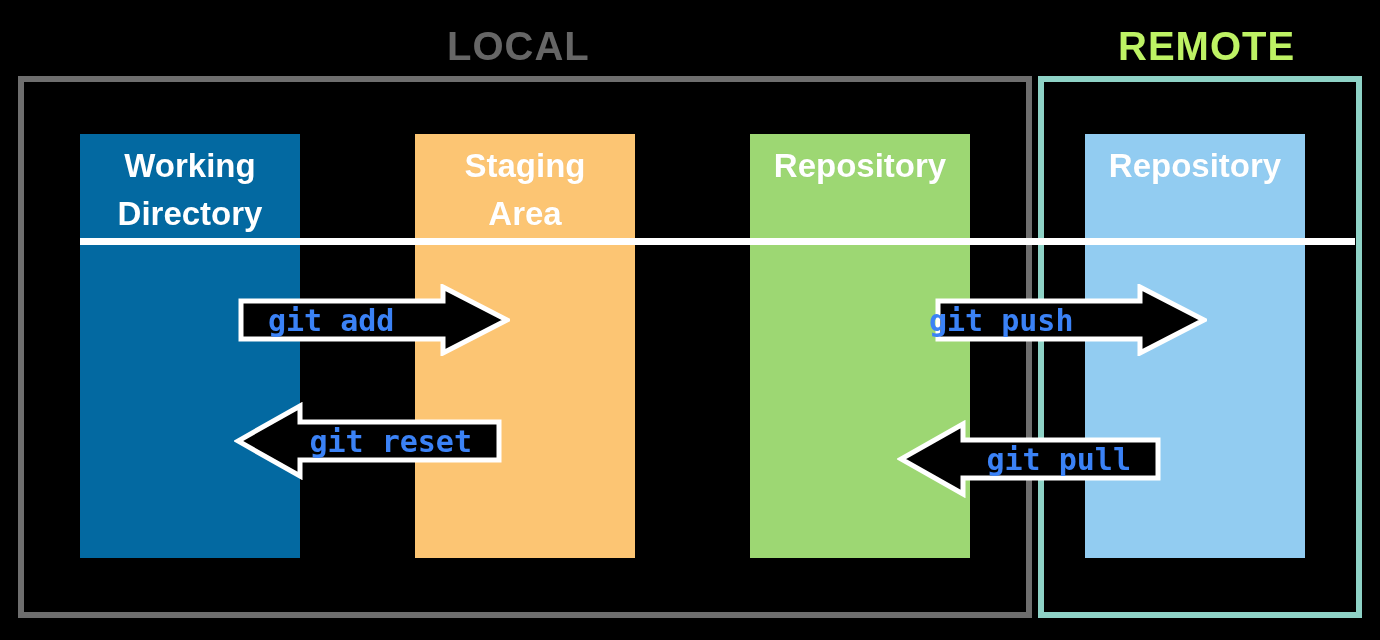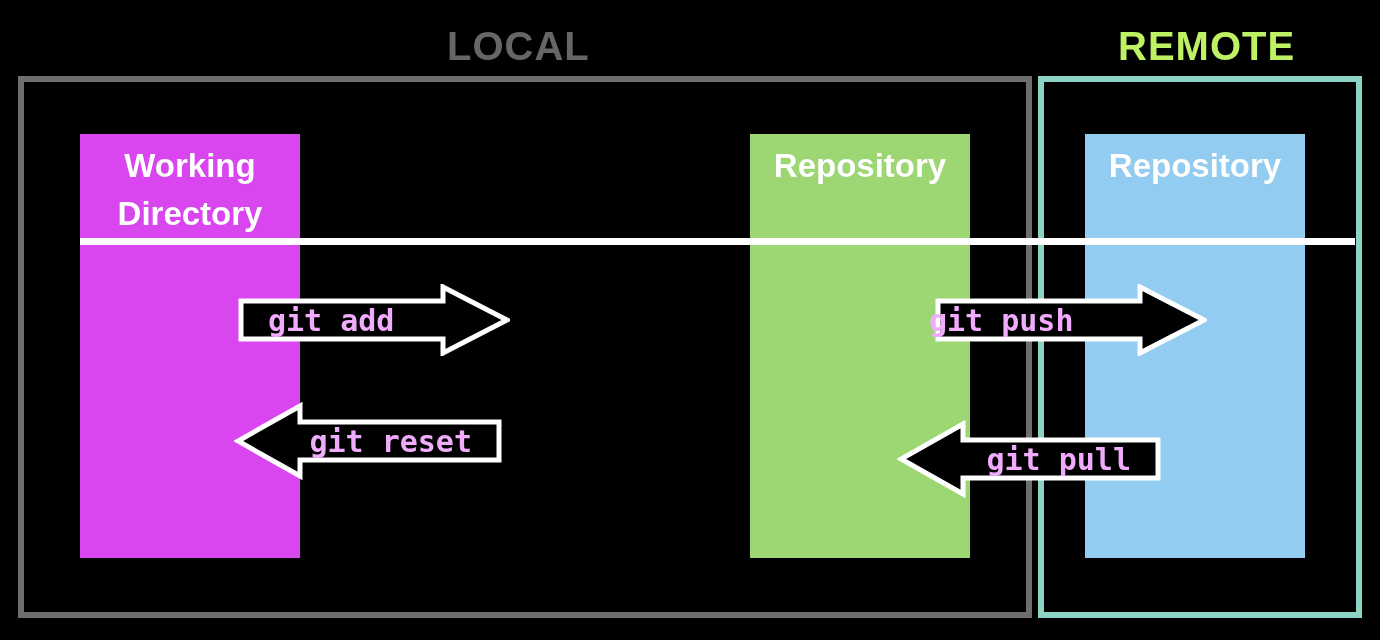--- a/index.html
+++ b/index.html
@@ -52,21 +52,21 @@
   }
   .stage-box .stage-label {
     display: block;
     margin-top: 8px;
     color: #ffffff;
     font-weight: bold;
     font-size: 33px;
     line-height: 1.45;
     text-shadow: 0 0 1px rgba(0,0,0,0.08);
   }
-  #box-working    { left: 80px;   width: 220px; background: #d946ef; }
+  #box-working    { left: 80px;   width: 220px; background: #0369a1; }
   #box-staging    { left: 415px;  width: 220px; background: #FCC573; }
   #box-local-repo { left: 750px;  width: 220px; background: #9DD773; }
   #box-remote-repo{ left: 1085px; width: 220px; background: #92CCF1; }
 
   
   #divider-line {
     position: absolute;
     left: 80px;
     top: 238px;
     width: 1275px;
@@ -77,21 +77,21 @@
   
   .arrow {
     position: absolute;
     display: flex;
     align-items: center;
     justify-content: center;
   }
   .arrow svg { display: block; }
   .arrow .arrow-label {
     position: absolute;
-    color: #f0abfc;
+    color: #3b82f6;
     font-family: "DejaVu Sans Mono", "Liberation Mono", monospace;
     font-weight: bold;
     font-size: 30px;
     white-space: nowrap;
     letter-spacing: 0px;
   }
 
   
   .arrow-right .arrow-label { left: 30px; }
   
@@ -115,20 +115,26 @@
   <div class="zone-frame" id="local-frame"></div>
   <div class="zone-frame" id="remote-frame"></div>
 
   <div class="stage-box" id="box-working">
     <span class="stage-label">
       <span>Working</span><br>
       <span>Directory</span>
     </span>
   </div>
 
+  <div class="stage-box" id="box-staging">
+    <span class="stage-label">
+      <span>Staging</span><br>
+      <span>Area</span>
+    </span>
+  </div>
 
   <div class="stage-box" id="box-local-repo">
     <span class="stage-label">
       <span>Repository</span>
     </span>
   </div>
 
   <div class="stage-box" id="box-remote-repo">
     <span class="stage-label">
       <span>Repository</span>

